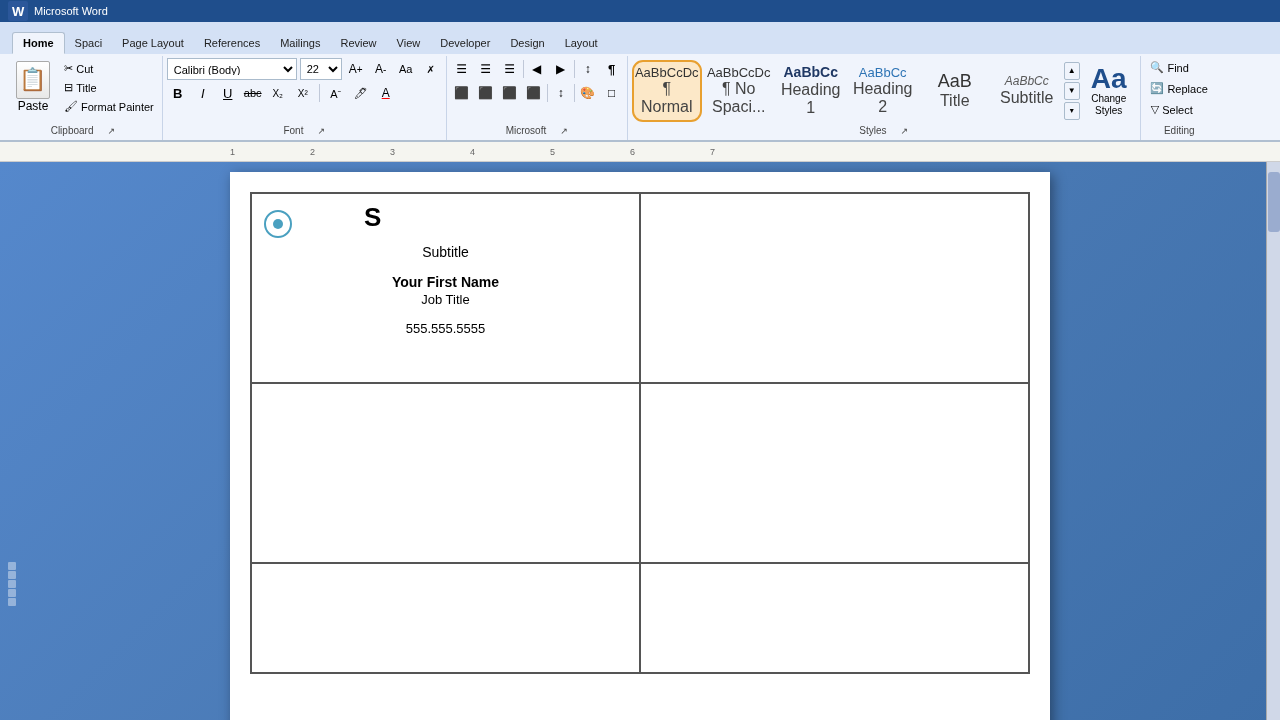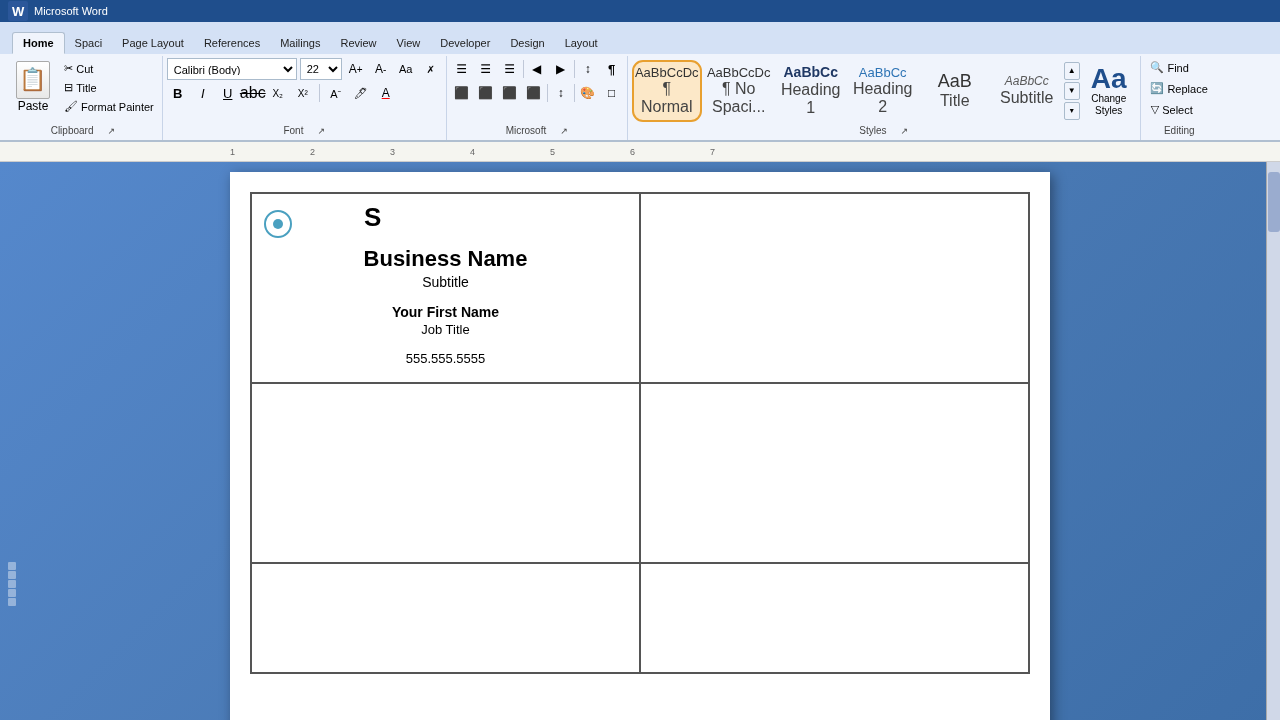--- a/index.html
+++ b/index.html
@@ -163,21 +163,21 @@
       align-items: center;
       justify-content: center;
       cursor: pointer;
       border-radius: 2px;
       font-size: 12px;
       border: 1px solid transparent;
     }
     .format-btn-bold { font-weight: bold; font-size: 13px; }
     .format-btn-italic { font-style: italic; font-size: 13px; }
     .format-btn-underline { text-decoration: underline; font-size: 13px; }
-    .format-btn-strike { text-decoration: line-through; font-size: 16px; }
+    .format-btn-strike { text-decoration: line-through; font-size: 11px; }
 
     
     .para-group .ribbon-group-content {
       flex-direction: column;
       gap: 2px;
     }
     .para-row1, .para-row2 {
       display: flex;
       align-items: center;
       gap: 2px;
@@ -627,21 +627,20 @@
   <div class="page">
     <div class="card-grid">
 
       <div class="card-cell">
         <div class="card-cell-content">
 
           <div style="position:relative;width:100%;display:flex;justify-content:flex-start;align-items:center;margin-bottom:2px;">
             <div class="card-logo"></div>
             <span class="card-s" style="position:absolute;left:100px;top:-8px;">S</span>
           </div>
-          <div class="card-business-name">Business Name</div>
           <div class="card-subtitle-text">Subtitle</div>
           <div class="card-name">Your First Name</div>
           <div class="card-job">Job Title</div>
           <div class="card-phone">555.555.5555</div>
         </div>
       </div>
 
       <div class="card-cell">
         <div class="card-cell-content"></div>
       </div>

